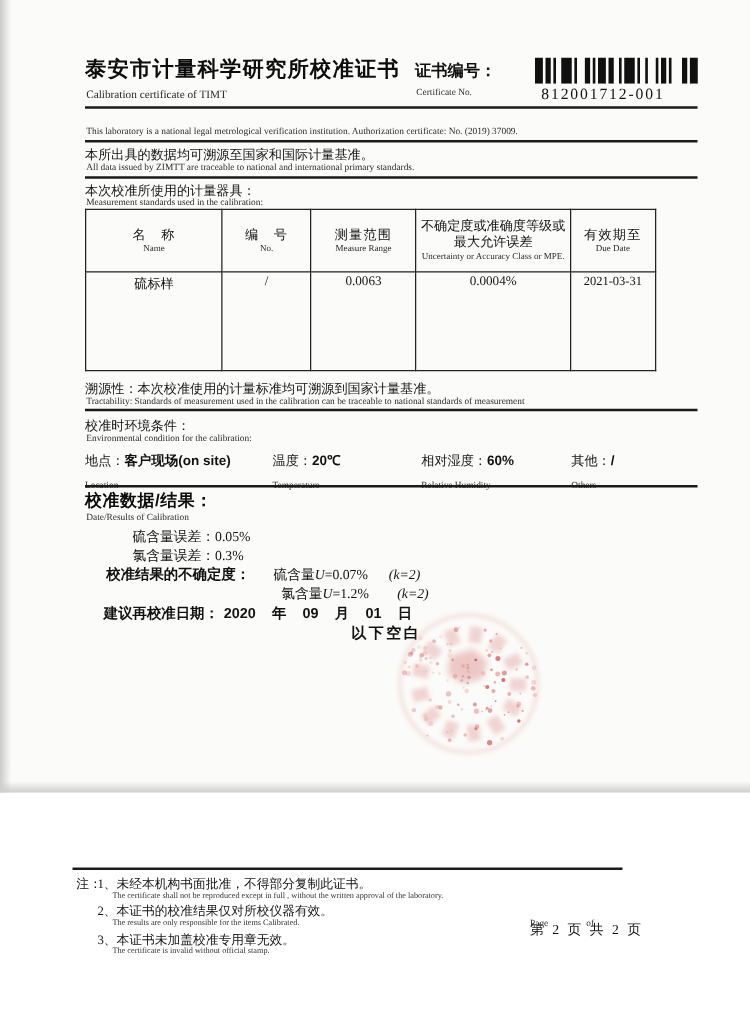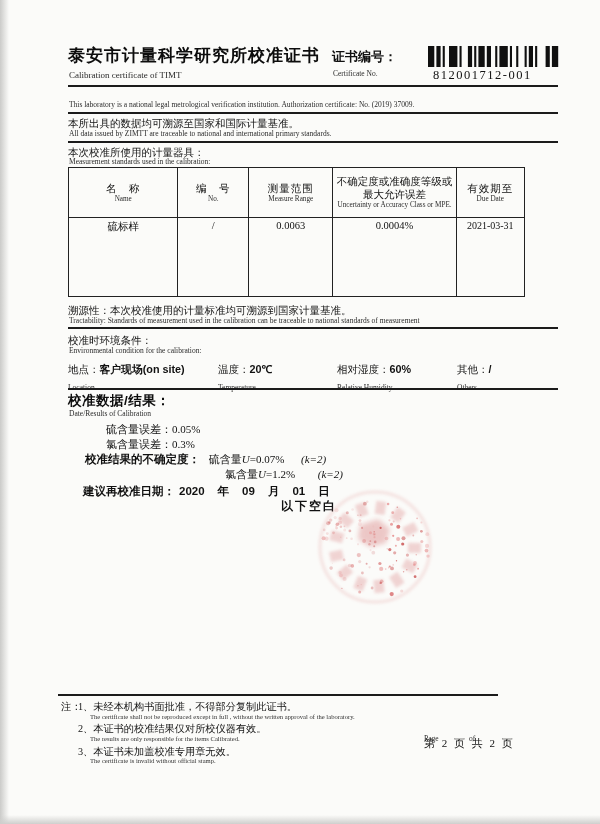--- a/index.html
+++ b/index.html
@@ -1,18 +1,18 @@
 <!DOCTYPE html>
 <html><head>
 <meta charset="utf-8">
 <style>
   html,body{margin:0;padding:0;}
   body{width:600px;height:824px;background:#ffffff;overflow:hidden;
        font-family:"Liberation Serif", serif;color:#111;}
-  .paper{position:relative;width:600px;height:824px;background:#fbfbf9;}
+  .paper{position:relative;width:600px;height:634px;background:#fbfbf9;}
   .edge-left{position:absolute;left:0;top:0;width:9px;height:100%;
              background:linear-gradient(90deg,#cbcbc9,rgba(251,251,249,0));}
   .edge-bottom{position:absolute;left:0;bottom:0;width:100%;height:9px;
              background:linear-gradient(0deg,#cfcfcd,rgba(251,251,249,0));}
   .abs{position:absolute;white-space:nowrap;}
   .rule{position:absolute;background:#1b1b1b;height:1.5px;}
   .rule.thick{height:2.2px;}
   .cn{font-family:"Liberation Serif", serif;font-size:10.5px;color:#141414;}
   .en{font-family:"Liberation Serif", serif;font-size:7.5px;color:#2a2a2a;}
   .title-cn{font-family:"Liberation Sans", sans-serif;font-weight:bold;
@@ -158,21 +158,21 @@
   <div class="rule" style="top:388px;left:68px;width:490px"></div>
 
   <div class="abs big-label" style="top:392px;left:68px">校准数据/结果：</div>
   <div class="abs en" style="top:409px;left:69px">Date/Results of Calibration</div>
 
   <div class="abs rline" style="top:422px;left:106px">硫含量误差：0.05%</div>
   <div class="abs rline" style="top:437px;left:106px">氯含量误差：0.3%</div>
 
   <div class="abs rline" style="top:452px;left:85px">
     <span class="rlabel">校准结果的不确定度：</span>
-    <span style="margin-left:6px">硫含量</span><span class="sym">U</span><span>=0.07%</span>
+    <span style="margin-left:16px">硫含量</span><span class="sym">U</span><span>=0.07%</span>
     <span class="ktok">(k=2)</span>
   </div>
   <div class="abs rline" style="top:467px;left:225px">
     <span>氯含量</span><span class="sym">U</span><span>=1.2%</span>
     <span class="ktok" style="margin-left:20px">(k=2)</span>
   </div>
 
   <div class="abs" style="top:481px;left:83px">
     <span class="rlabel">建议再校准日期：</span>
     <span class="dtok">2020</span><span class="dtok">年</span><span class="dtok">09</span><span class="dtok">月</span><span class="dtok">01</span><span class="dtok">日</span>

